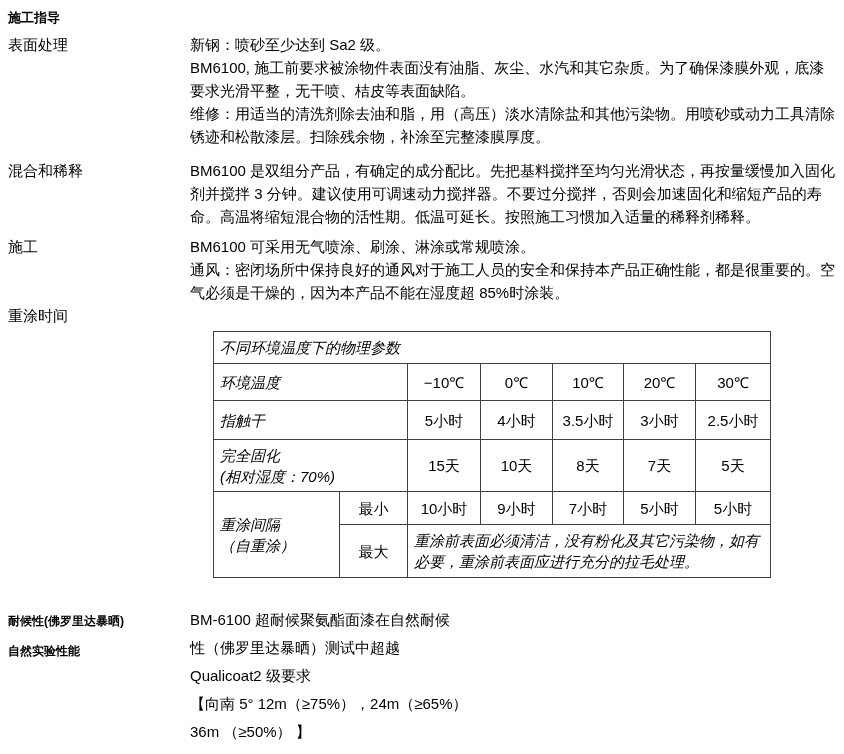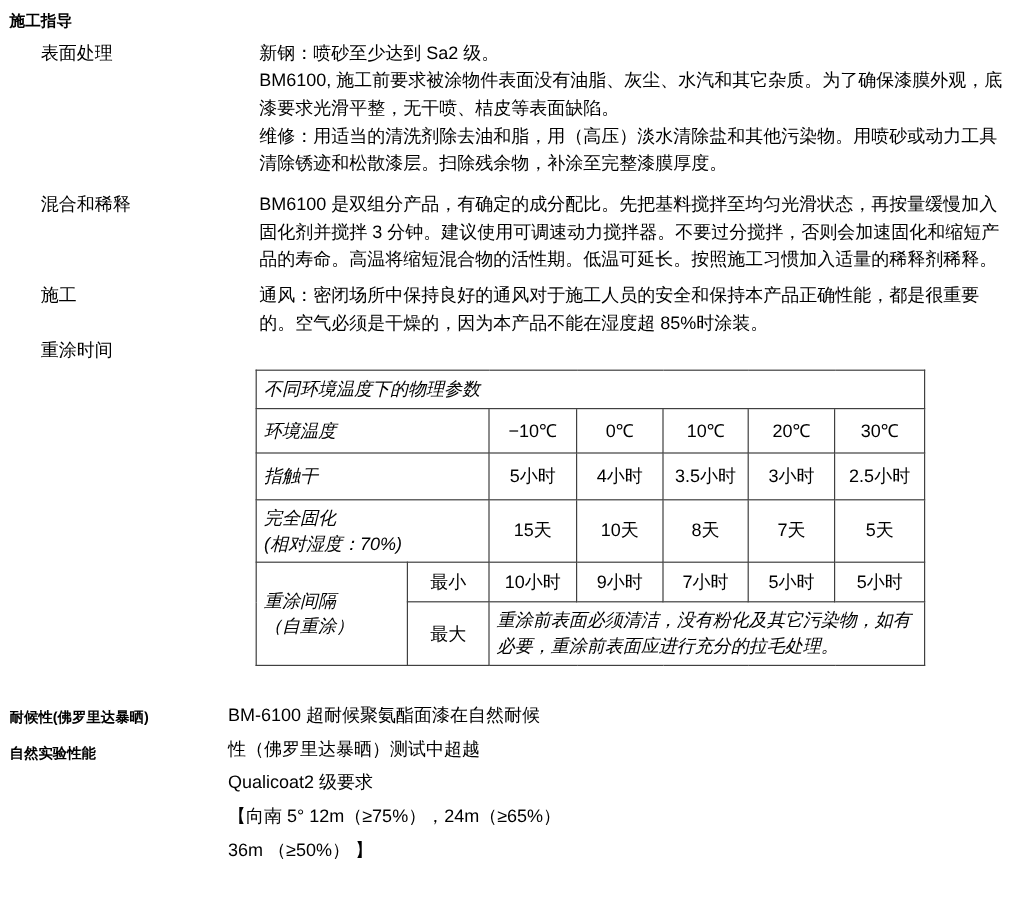--- a/index.html
+++ b/index.html
@@ -5,21 +5,21 @@
   html, body { margin: 0; padding: 0; }
   body {
     width: 844px; height: 754px;
     background: #ffffff; color: #000000;
     font-family: "Liberation Sans", sans-serif;
     font-size: 15px;
     overflow: hidden;
   }
   .page { padding: 6px 6px 0 8px; width: 830px; }
   .heading { font-weight: bold; font-size: 13px; line-height: 24px; }
-  .row { display: flex; align-items: flex-start; margin-left: 26px; }
+  .row { display: flex; align-items: flex-start; }
   .row-label { width: 182px; flex: none; line-height: 23px; }
   .row-content { width: 648px; line-height: 23px; }
   .row-content p { margin: 0; }
   .mt3  { margin-top: 3px; }
   .mt11 { margin-top: 11px; }
   .mt7  { margin-top: 7px; }
   .mt0  { margin-top: 0; }
   .pre { white-space: pre-line; }
 
   table.params {
@@ -73,20 +73,21 @@
   <div class="row mt11">
     <div class="row-label">混合和稀释</div>
     <div class="row-content">
       <p>BM6100 是双组分产品，有确定的成分配比。先把基料搅拌至均匀光滑状态，再按量缓慢加入固化剂并搅拌 3 分钟。建议使用可调速动力搅拌器。不要过分搅拌，否则会加速固化和缩短产品的寿命。高温将缩短混合物的活性期。低温可延长。按照施工习惯加入适量的稀释剂稀释。</p>
     </div>
   </div>
 
   <div class="row mt7">
     <div class="row-label">施工</div>
     <div class="row-content">
+      <p>BM6100 可采用无气喷涂、刷涂、淋涂或常规喷涂。</p>
       <p>通风：密闭场所中保持良好的通风对于施工人员的安全和保持本产品正确性能，都是很重要的。空气必须是干燥的，因为本产品不能在湿度超 85%时涂装。</p>
     </div>
   </div>
 
   <div class="row mt0">
     <div class="row-label">重涂时间</div>
     <div class="row-content"></div>
   </div>
 
   <table class="params">

